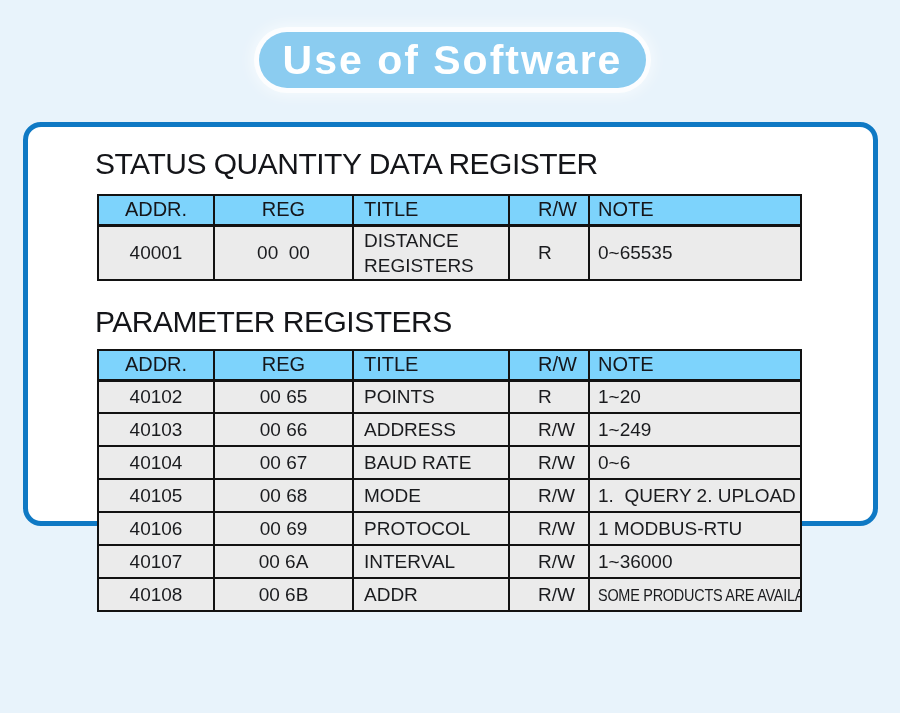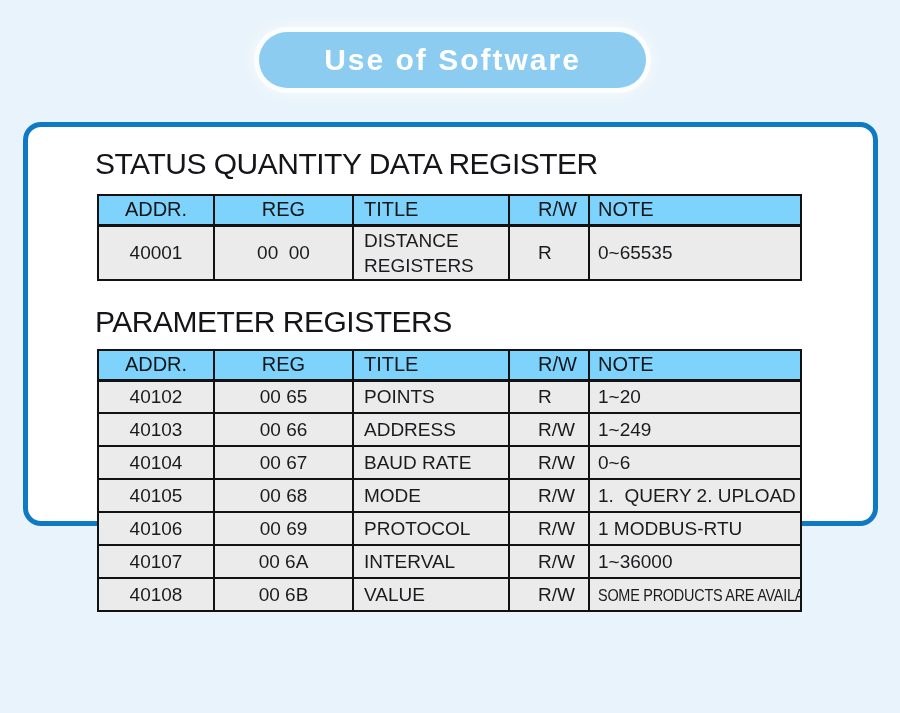--- a/index.html
+++ b/index.html
@@ -13,21 +13,21 @@
   }
   .banner {
     position:absolute; left:259px; top:32px;
     width:387px; height:56px;
     background:#8BCCF0;
     border-radius:28px;
     display:flex; align-items:center; justify-content:center;
     box-shadow:0 0 0 5px rgba(255,255,255,0.75), 0 0 14px 8px rgba(255,255,255,0.55);
   }
   .banner-label {
-    color:#FFFFFF; font-size:30px; font-weight:bold; letter-spacing:2px;
+    color:#FFFFFF; font-size:41px; font-weight:bold; letter-spacing:2px;
   }
   .card {
     position:absolute; left:23px; top:122px;
     width:855px; height:404px;
     background:#FFFFFF;
     border:5px solid #0F79C4;
     border-radius:18px;
   }
   .section-heading {
     position:absolute; left:67px;
@@ -174,20 +174,20 @@
       <tr>
         <td class="c-addr">40107</td>
         <td class="c-reg">00 6A</td>
         <td class="c-title">INTERVAL</td>
         <td class="c-rw">R/W</td>
         <td class="c-note">1~36000</td>
       </tr>
       <tr>
         <td class="c-addr">40108</td>
         <td class="c-reg">00 6B</td>
-        <td class="c-title">VALUE</td>
+        <td class="c-title">ADDR</td>
         <td class="c-rw">R/W</td>
         <td class="c-note"><span class="condensed">SOME PRODUCTS ARE AVAILABLE</span></td>
       </tr>
     </tbody>
   </table>
 
 </div>
 
 </body></html>

